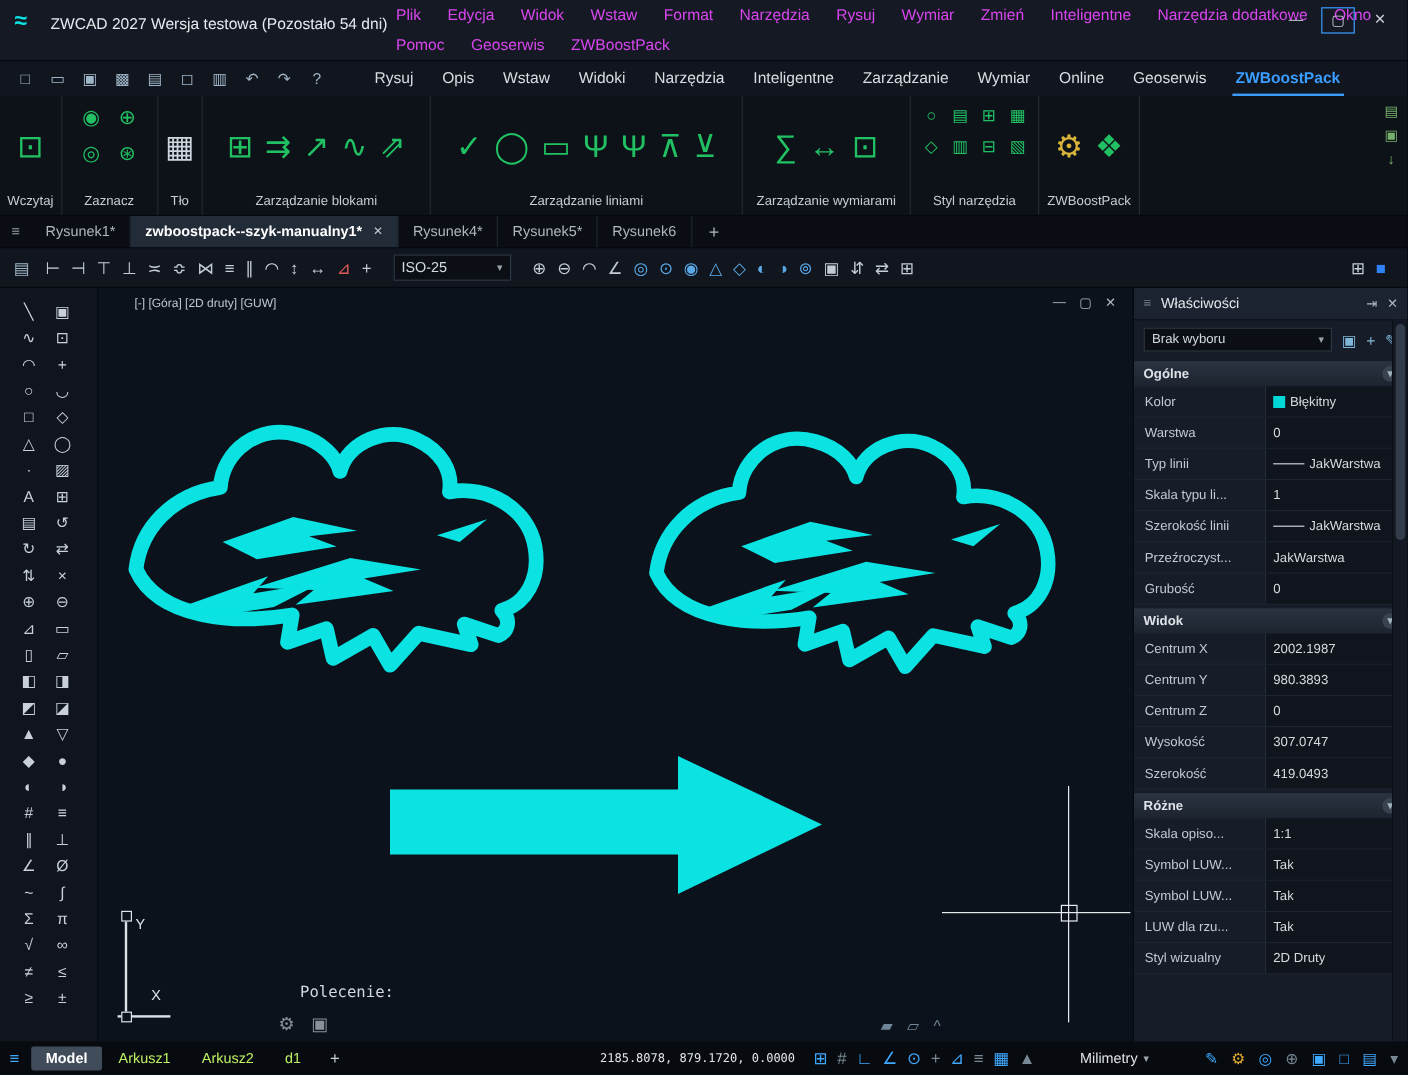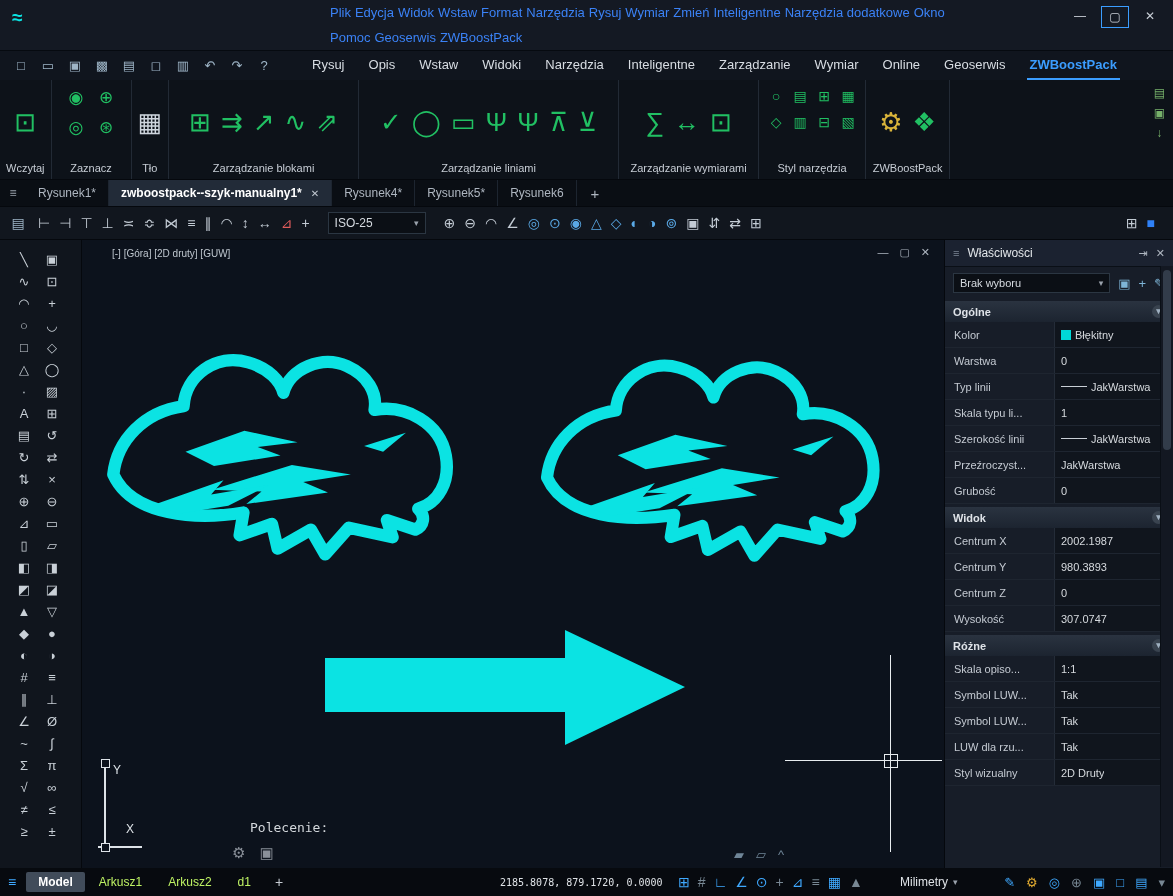--- a/index.html
+++ b/index.html
@@ -3,21 +3,21 @@
 <meta charset="utf-8">
 <style>
   html,body{margin:0;padding:0;background:#05070b;}
   #app{position:relative;width:1173px;height:896px;background:#0d1219;font-family:"Liberation Sans",sans-serif;color:#d5dae0;overflow:hidden;}
 
   
   .titlebar{position:absolute;left:0;top:0;width:100%;height:50px;background:#141923;}
   .logo{position:absolute;left:12px;top:7px;font-size:19px;font-weight:bold;color:var(--accent-cyan,#0be3e3);}
   .title{position:absolute;left:42px;top:12px;font-size:13px;color:#e6eaee;white-space:nowrap;}
   .menubar{position:absolute;left:330px;top:0;}
-  .menu-row{display:flex;gap:4px;height:25px;align-items:center;font-size:13px;color:#3b82f6;white-space:nowrap;}
+  .menu-row{display:flex;gap:22px;height:25px;align-items:center;font-size:13px;color:#d946ef;white-space:nowrap;}
   .win-controls{position:absolute;right:10px;top:6px;display:flex;gap:8px;}
   .win-btn{width:26px;height:20px;display:flex;align-items:center;justify-content:center;font-size:12px;color:#c8ced6;}
   [data-name="maximize-button"]{border:1px solid var(--accent-blue,#3b9dff);}
 
   
   .qat-row{position:absolute;left:0;top:50px;width:100%;height:30px;background:#10151e;display:flex;align-items:center;border-top:1px solid #060a10;box-sizing:border-box;}
   .qat{display:flex;gap:5px;padding-left:10px;align-items:center;}
   .qat-icon{width:22px;height:20px;display:flex;align-items:center;justify-content:center;font-size:13px;color:#9fb6c8;}
   .ribbon-tabs{display:flex;gap:18px;margin-left:34px;font-size:13px;color:#d8dde3;height:100%;align-items:stretch;}
   .ribbon-tab{display:flex;align-items:center;border-bottom:2px solid transparent;padding:0 3px;}
@@ -120,20 +120,21 @@
   .sb-units-chev{font-size:9px;color:#9aa2ac;}
   .sb-right{position:absolute;right:8px;display:flex;gap:11px;font-size:13px;}
 </style>
 </head>
 <body>
 
 <div id="app" data-name="zwcad-window">
 
   <div class="titlebar" data-name="titlebar">
     <span class="logo" data-name="zwcad-logo-icon">≈</span>
+    <span class="title" data-name="window-title">ZWCAD 2027 Wersja testowa (Pozostało 54 dni)</span>
     <div class="menubar" data-name="menubar">
       <div class="menu-row" data-name="menubar-row-1">
 
       <span class="menu-item" data-name="menu-item">Plik</span>
           <span class="menu-item" data-name="menu-item">Edycja</span>
           <span class="menu-item" data-name="menu-item">Widok</span>
           <span class="menu-item" data-name="menu-item">Wstaw</span>
           <span class="menu-item" data-name="menu-item">Format</span>
           <span class="menu-item" data-name="menu-item">Narzędzia</span>
           <span class="menu-item" data-name="menu-item">Rysuj</span>
@@ -578,20 +579,26 @@
             </span>
           </div>
 
           <div class="prow" data-name="property-row">
             <span class="plabel" data-name="property-label">Wysokość</span>
             <span class="pvalue" data-name="property-value">
               <span class="pvtext">307.0747</span>
             </span>
           </div>
 
+          <div class="prow" data-name="property-row">
+            <span class="plabel" data-name="property-label">Szerokość</span>
+            <span class="pvalue" data-name="property-value">
+              <span class="pvtext">419.0493</span>
+            </span>
+          </div>
         </div>
 
       <div class="psec-header" data-name="section-header-rozne">
         <span data-name="section-label">Różne</span>
         <span class="psec-chev" data-name="chevron-down-icon">▾</span>
       </div>
       <div data-name="section-rows-rozne">
 
           <div class="prow" data-name="property-row">
             <span class="plabel" data-name="property-label">Skala opiso...</span>

